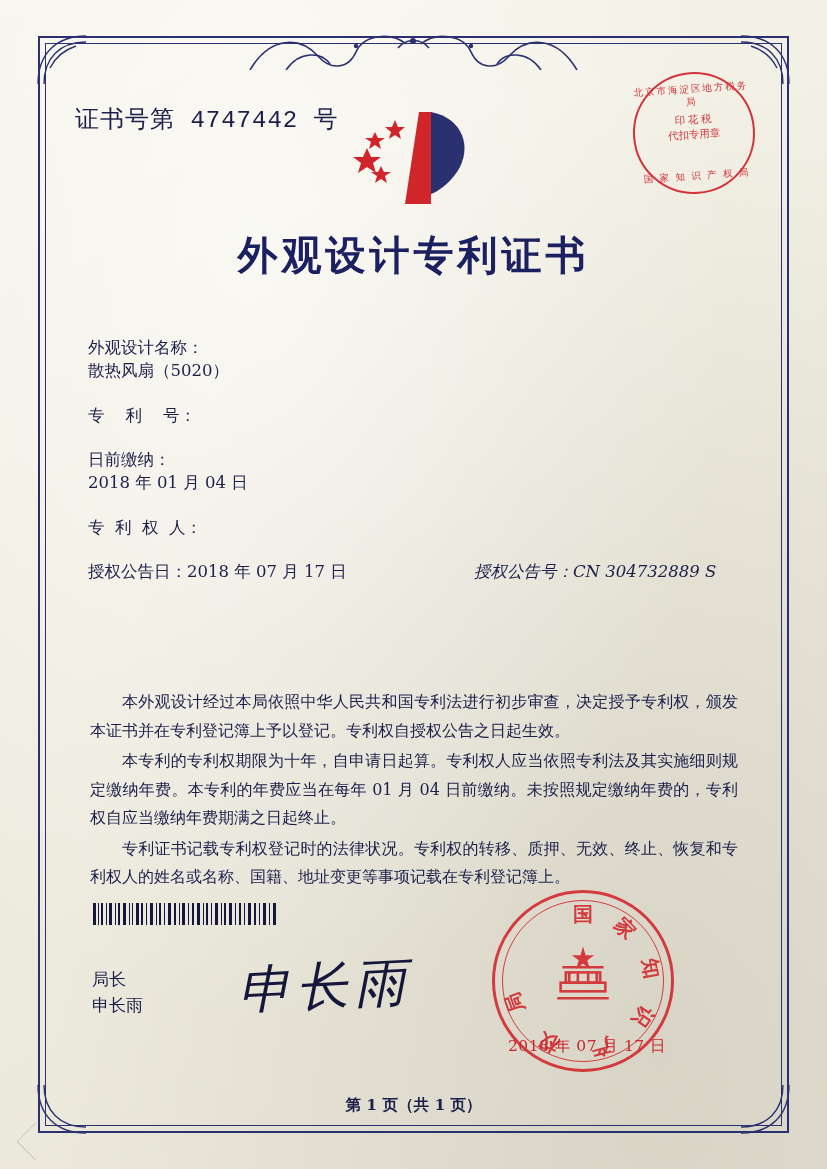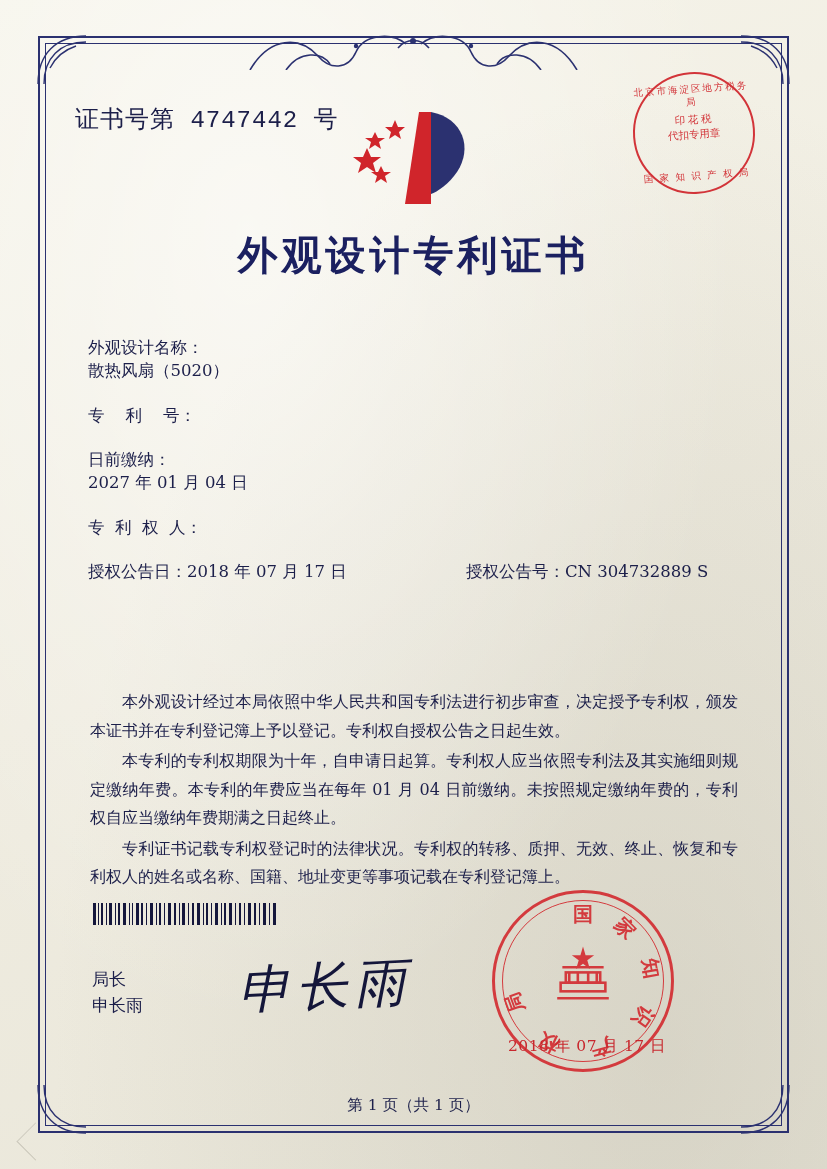--- a/index.html
+++ b/index.html
@@ -146,23 +146,24 @@
     white-space: pre;
   }
   .f-value {
     flex: 1 1 auto;
     white-space: pre-wrap;
   }
   .two-col {
     display: flex;
     margin-bottom: 4px;
     line-height: 23px;
+    gap: 8px;
   }
   .two-col .col-a { width: 378px; display: flex; }
-  .two-col .col-b { display: flex; }
+  .two-col .col-b { display: flex; font-style: italic; }
 
   
   .paras {
     position: absolute;
     left: 90px;
     top: 688px;
     width: 648px;
     font-size: 16px;
     line-height: 28.5px;
     text-align: justify;
@@ -255,20 +256,21 @@
 
   
   .footer {
     position: absolute;
     left: 0;
     top: 1095px;
     width: 827px;
     text-align: center;
     font-size: 15.5px;
     font-family: "DejaVu Serif", serif;
+    font-weight: bold;
   }
   .fold {
     position: absolute;
     left: 22px;
     bottom: 14px;
     width: 26px;
     height: 26px;
     border-left: 1px solid rgba(120,118,105,0.55);
     border-top: 1px solid rgba(120,118,105,0.4);
     transform: rotate(-45deg);
@@ -354,21 +356,21 @@
   <div class="fields">
     <div class="field-row">
       <span class="f-label">外观设计名称：</span>
       <span class="f-value">散热风扇（5020）</span>
     </div>
     <div class="field-row">
       <span class="f-label">专    利    号：</span>
     </div>
     <div class="field-row">
       <span class="f-label">日前缴纳：</span>
-      <span class="f-value">2027 年 01 月 04 日</span>
+      <span class="f-value">2018 年 01 月 04 日</span>
     </div>
     <div class="field-row">
       <span class="f-label">专  利  权  人：</span>
     </div>
     <div class="two-col">
       <div class="col-a">
         <span class="f-label">授权公告日：</span>
         <span>2018 年 07 月 17 日</span>
       </div>
       <div class="col-b">

